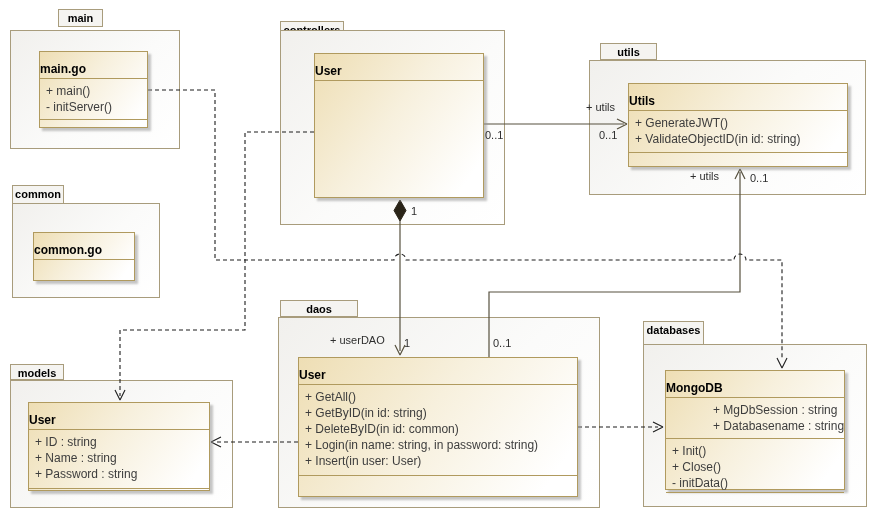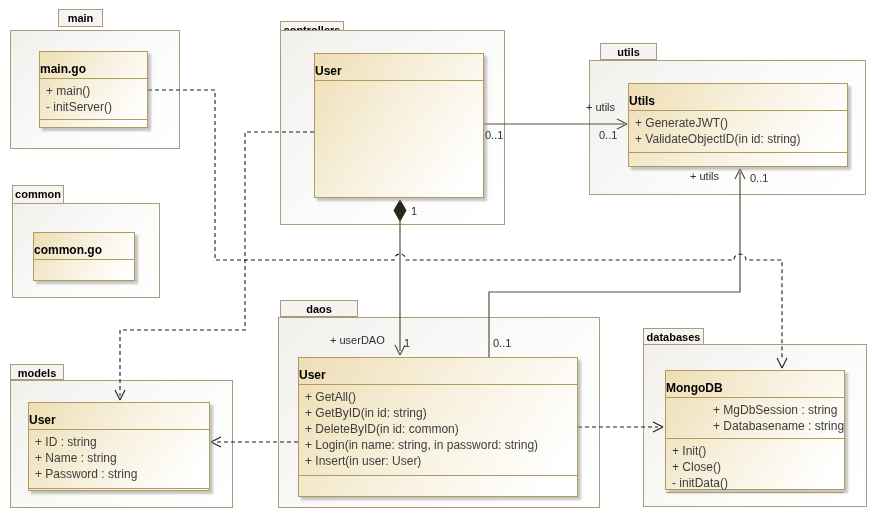--- a/index.html
+++ b/index.html
@@ -114,21 +114,21 @@
     <div class="comp" style="height:90px;">
       <div class="row">+ GetAll()</div>
       <div class="row">+ GetByID(in id: string)</div>
       <div class="row">+ DeleteByID(in id: common)</div>
       <div class="row">+ Login(in name: string, in password: string)</div>
       <div class="row">+ Insert(in user: User)</div>
     </div>
     <div class="comp grow"></div>
   </div>
 
-  <div class="pkg-tab" style="left:643px;top:328px;width:61px;height:24px;">databases</div>
+  <div class="pkg-tab" style="left:643px;top:321px;width:61px;height:24px;">databases</div>
   <div class="pkg-body" style="left:643px;top:344px;width:224px;height:163px;"></div>
   <div class="cls" style="left:665px;top:370px;width:180px;height:120px;">
     <div class="cls-name">MongoDB</div>
     <div class="comp" style="height:40px;margin-left:41px;">
       <div class="row">+ MgDbSession : string</div>
       <div class="row">+ Databasename : string</div>
     </div>
     <div class="comp" style="height:54px;">
       <div class="row">+ Init()</div>
       <div class="row">+ Close()</div>

